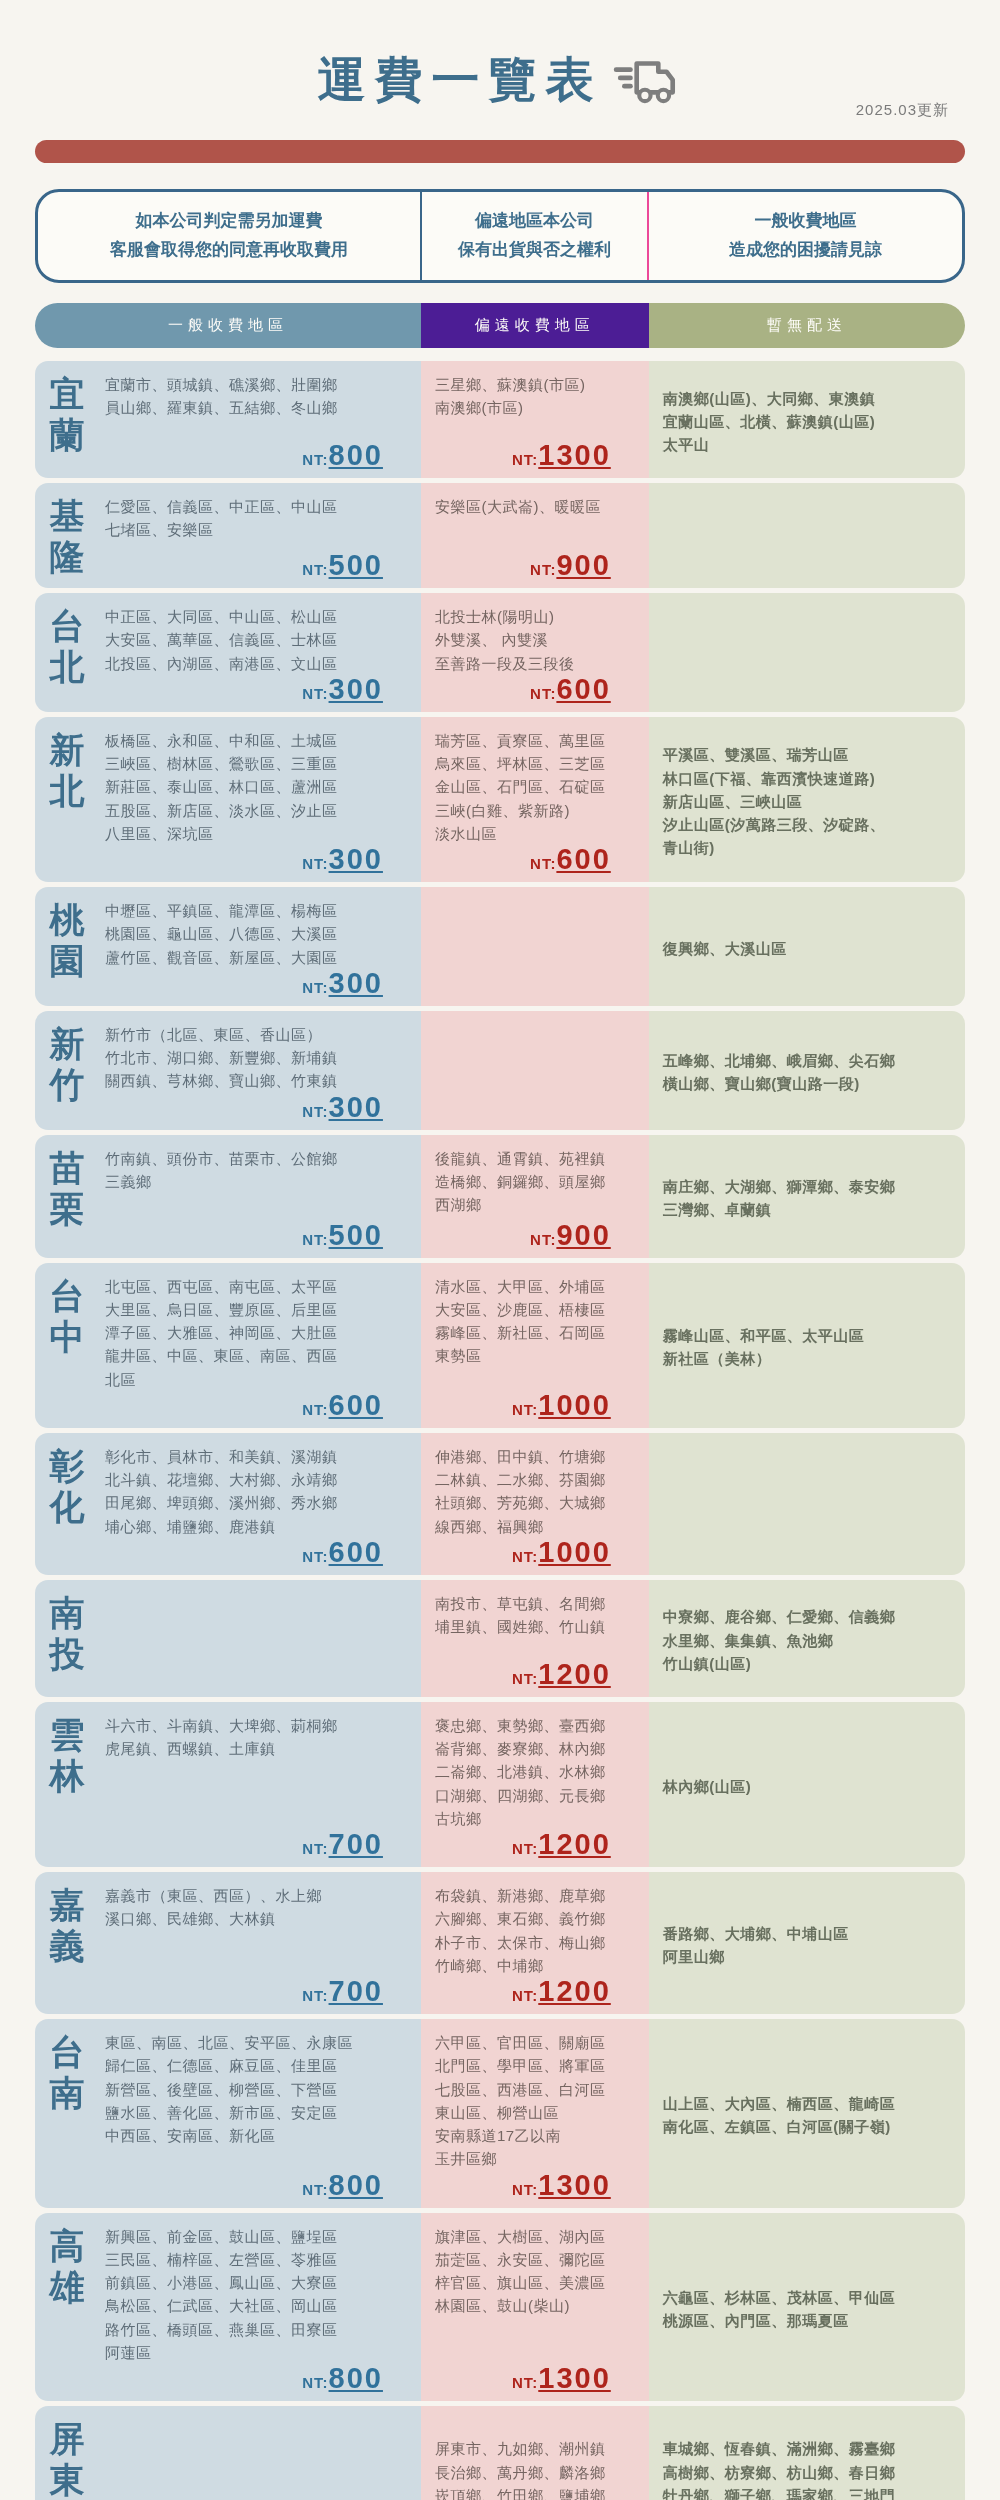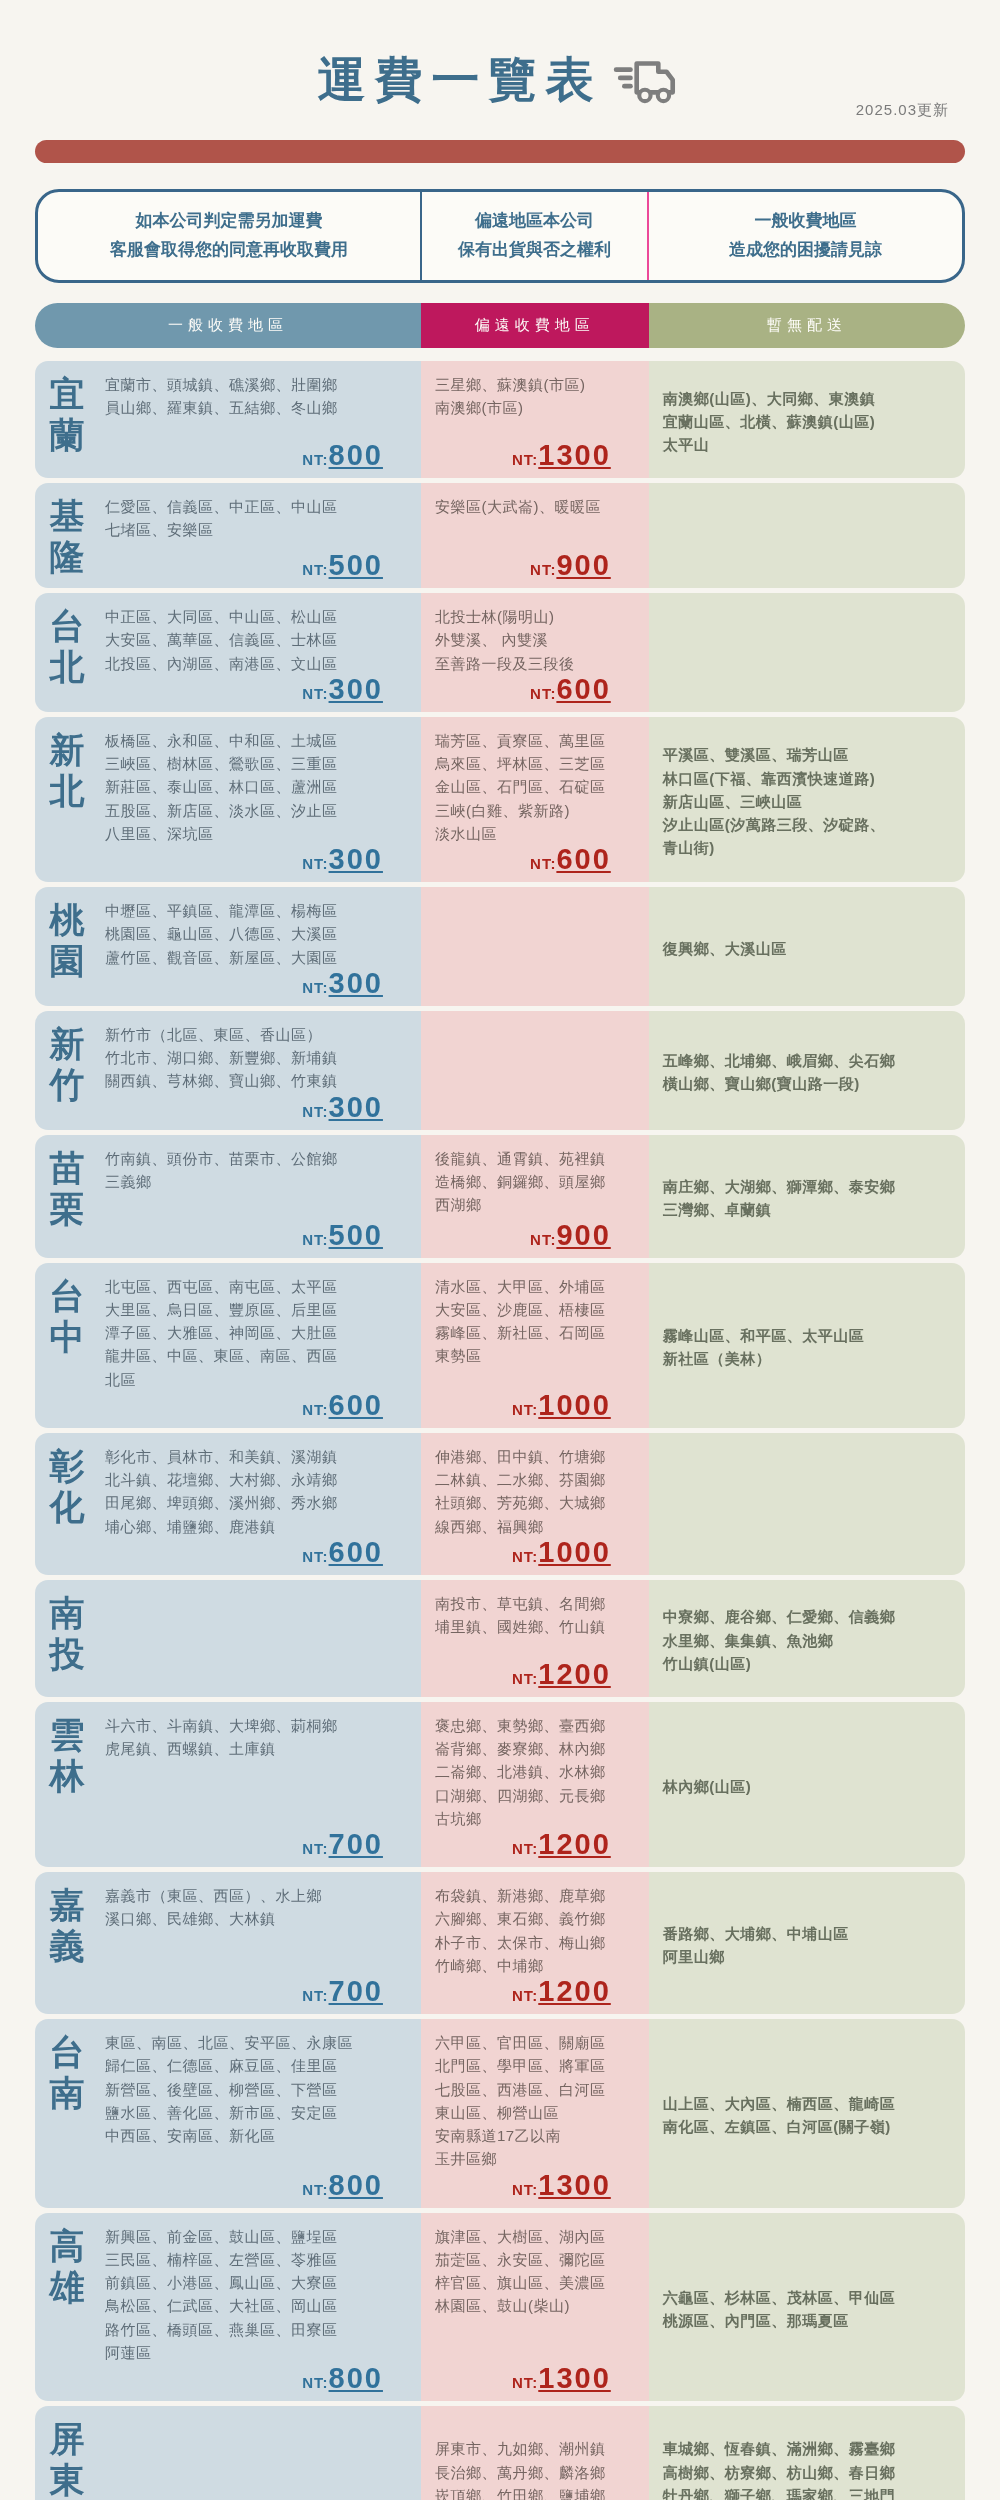--- a/index.html
+++ b/index.html
@@ -95,21 +95,21 @@
       <div>保有出貨與否之權利</div>
     </div>
     <div class="note-seg n3">
       <div>一般收費地區</div>
       <div>造成您的困擾請見諒</div>
     </div>
   </div>
 
   <div class="col-headers">
     <div class="col-head c1" style="background: rgb(112, 152, 173);">一般收費地區</div>
-    <div class="col-head c2" style="background: #be185d;">偏遠收費地區</div>
+    <div class="col-head c2" style="background: #4c1d95;">偏遠收費地區</div>
     <div class="col-head c3" style="background: rgb(169, 178, 132);">暫無配送</div>
   </div>
 
   <div class="fee-table">
       <div class="fee-row" style="min-height: 117px;">
         <div class="cell general">
           <div class="region-label">
             <div class="region-char">宜</div>
             <div class="region-char">蘭</div>
           </div>

